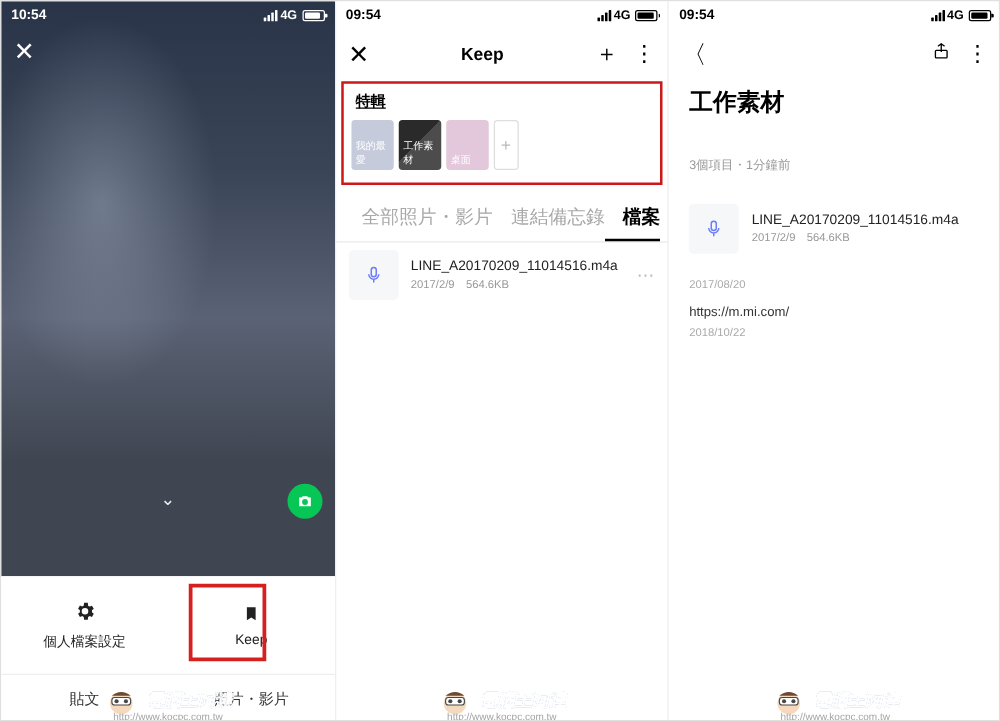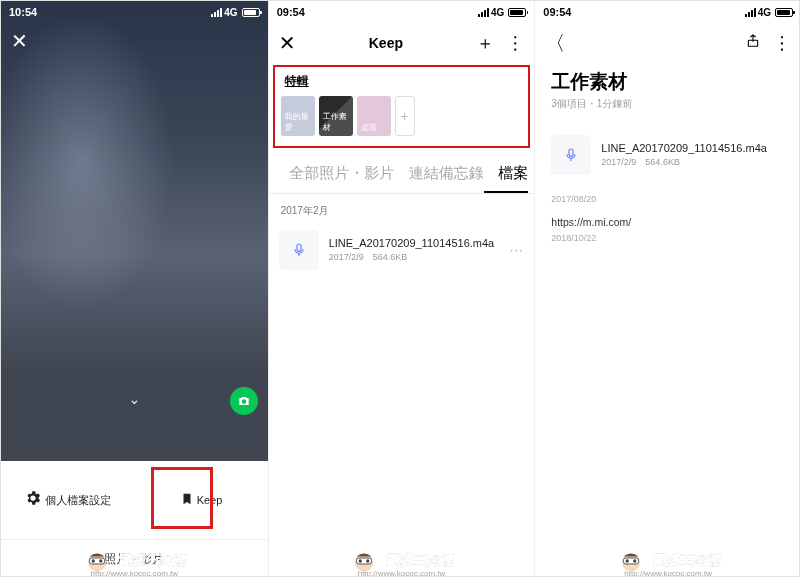--- a/index.html
+++ b/index.html
@@ -20,54 +20,54 @@
     
     .s1-bg { position: absolute; top: 0; left: 0; right: 0; height: 460px; background: linear-gradient(180deg, #2a3448 0%, #3b4558 30%, #5a6275 55%, #404651 80%); }
     .s1-bg::after { content: ''; position: absolute; inset: 0; background: radial-gradient(ellipse at 30% 35%, rgba(200,210,230,0.35) 0%, rgba(200,210,230,0) 35%); }
     .s1-overlay { position: absolute; top: 0; left: 0; right: 0; height: 460px; display: flex; flex-direction: column; }
     .s1-top { display: flex; justify-content: space-between; align-items: center; padding: 6px 10px; }
     .close-x { color: #fff; font-size: 20px; font-weight: 300; }
     .s1-chevdown { position: absolute; bottom: 54px; left: 50%; transform: translateX(-50%); color: #fff; font-size: 14px; opacity: .9; }
     .camera-badge { position: absolute; right: 10px; bottom: 46px; width: 28px; height: 28px; border-radius: 50%; background: #06c755; display: flex; align-items: center; justify-content: center; color: #fff; font-size: 14px; }
     .s1-tabs { position: absolute; left: 0; right: 0; bottom: 0; height: 117px; background: #fff; }
     .s1-tabrow { display: flex; height: 78px; }
-    .s1-tab { flex: 1; display: flex; align-items: center; justify-content: center; gap: 3px; font-size: 11px; color: #222; }
+    .s1-tab { flex: 1; display: flex; flex-direction: column; align-items: center; justify-content: center; gap: 3px; font-size: 11px; color: #222; }
     .gear { font-size: 18px; }
     .bookmark svg { width: 14px; height: 18px; }
     .keep-highlight { border: 3px solid #d62020; position: absolute; width: 62px; height: 62px; left: 150px; top: 466px; }
     .s1-bottomrow { display: flex; height: 39px; border-top: 1px solid #eee; }
     .s1-bottom { flex: 1; display: flex; align-items: center; justify-content: center; font-size: 12px; color: #333; position: relative; }
     
     .s2-header { display: flex; align-items: center; justify-content: space-between; height: 40px; padding: 0 10px; }
     .nav-ico { font-size: 20px; color: #000; font-weight: 300; }
     .s2-title { font-size: 14px; font-weight: 700; }
     .s2-right { display: flex; gap: 12px; align-items: center; font-size: 18px; }
     .collections-box { border: 2px solid #cc1818; margin: 2px 4px 8px; padding: 6px 6px 10px; }
     .coll-title { font-size: 12px; font-weight: 700; margin: 0 0 6px 4px; text-decoration: underline; }
     .coll-row { display: flex; gap: 4px; overflow: hidden; }
     .coll-card { width: 34px; height: 40px; border-radius: 3px; display: flex; align-items: flex-end; padding: 3px 4px; font-size: 8px; color: #fff; flex-shrink: 0; }
     .cc1 { background: #c5cbdb; }
     .cc2 { background: linear-gradient(135deg, #2a2a2a 45%, #4c4c4c 45%); }
     .cc3 { background: #e2c8da; }
     .cc4 { background: #fff; border: 1px solid #ddd; color: #bbb; align-items: center; justify-content: center; font-size: 14px; width: 20px; }
     .tabbar { display: flex; padding: 0 6px; border-bottom: 1px solid #eaeaea; }
     .tab { flex: 1; text-align: right; font-size: 15px; color: #a8a8a8; padding: 8px 0; white-space: nowrap; }
-    .tab.active { color: #000; font-weight: 400; border-bottom: 2px solid #000; }
+    .tab.active { color: #000; font-weight: 700; border-bottom: 2px solid #000; }
     .section-label { font-size: 10px; color: #777; padding: 10px 12px 6px; }
     .file-row { display: flex; align-items: center; padding: 6px 10px; gap: 10px; }
     .file-thumb { width: 40px; height: 40px; border-radius: 4px; background: #f6f7f9; display: flex; align-items: center; justify-content: center; }
     .mic-ico svg { width: 16px; height: 20px; }
     .file-meta { flex: 1; }
     .file-name { font-size: 11px; color: #222; font-weight: 500; }
     .file-sub { font-size: 9px; color: #999; margin-top: 2px; }
     .dots { color: #bbb; font-size: 14px; letter-spacing: 1px; }
     
     .s3-header { display: flex; align-items: center; justify-content: space-between; height: 40px; padding: 0 10px; }
     .s3-title { font-size: 19px; font-weight: 700; padding: 6px 16px 2px; }
-    .s3-subtitle { font-size: 10px; color: #9a9a9a; padding: 0 16px 14px; }
+    .s3-subtitle { font-size: 10px; color: #9a9a9a; padding: 0 16px 14px; margin-top: 28px; }
     .s3-row { padding: 6px 16px; }
     .s3-file { display: flex; align-items: center; gap: 10px; padding: 4px 0; }
     .s3-link { font-size: 10.5px; color: #333; word-break: break-all; line-height: 1.3; }
     .s3-date { font-size: 9px; color: #aaa; margin-top: 3px; }
     .redact { display: inline-block; width: 48px; height: 9px; background: linear-gradient(90deg,#dcdcdc,#efefef); border-radius: 1px; vertical-align: middle; }
     
     .watermark { position: absolute; bottom: 2px; left: 50%; transform: translateX(-50%); display: flex; align-items: center; gap: 4px; opacity: .9; }
     .wm-face { width: 30px; height: 30px; }
     .wm-text { font-size: 14px; font-weight: 900; font-style: italic; color: #1a3a85; -webkit-text-stroke: 0.5px #fff; }
     .wm-sub { position: absolute; bottom: -2px; left: 50%; transform: translateX(-50%); font-size: 8px; color: #999; white-space: nowrap; }
@@ -120,20 +120,23 @@
           <span class="bookmark">
             <svg viewBox="0 0 24 24" fill="#222">
                 <path d="M6 3h12v18l-6-4-6 4V3z"></path>
               </svg>
           </span>
           <span>Keep</span>
         </div>
       </div>
       <div class="s1-bottomrow">
         <div class="s1-bottom">
+            <span>貼文</span>
+          </div>
+        <div class="s1-bottom">
             <span>照片・影片</span>
           </div>
       </div>
     </div>
     <div class="keep-highlight"></div>
     <div class="watermark">
       <svg class="wm-face" viewBox="0 0 40 40">
           <circle cx="20" cy="22" r="12" fill="#f5d5b5"></circle>
           <rect x="10" y="16" width="20" height="8" rx="3" fill="#fff" stroke="#333" stroke-width="1.2"></rect>
           <circle cx="15" cy="20" r="2.2" fill="#333"></circle>
@@ -184,21 +187,20 @@
         <div class="coll-card cc4">+</div>
       </div>
     </div>
     <div class="tabbar">
       <div class="tab">全部</div>
       <div class="tab">照片・影片</div>
       <div class="tab">連結</div>
       <div class="tab">備忘錄</div>
       <div class="tab active">檔案</div>
     </div>
-    <div class="section-label">2017年2月</div>
     <div class="file-row">
       <div class="file-thumb mic-ico">
         <svg viewBox="0 0 24 24" fill="none" stroke="#6a7cff" stroke-width="1.8">
             <rect x="9" y="3" width="6" height="11" rx="3"></rect>
             <path d="M6 11a6 6 0 0012 0M12 17v4"></path>
           </svg>
       </div>
       <div class="file-meta">
         <div class="file-name">LINE_A20170209_11014516.m4a</div>
         <div class="file-sub"><span>2017/2/9</span>　<span>564.6KB</span></div>

